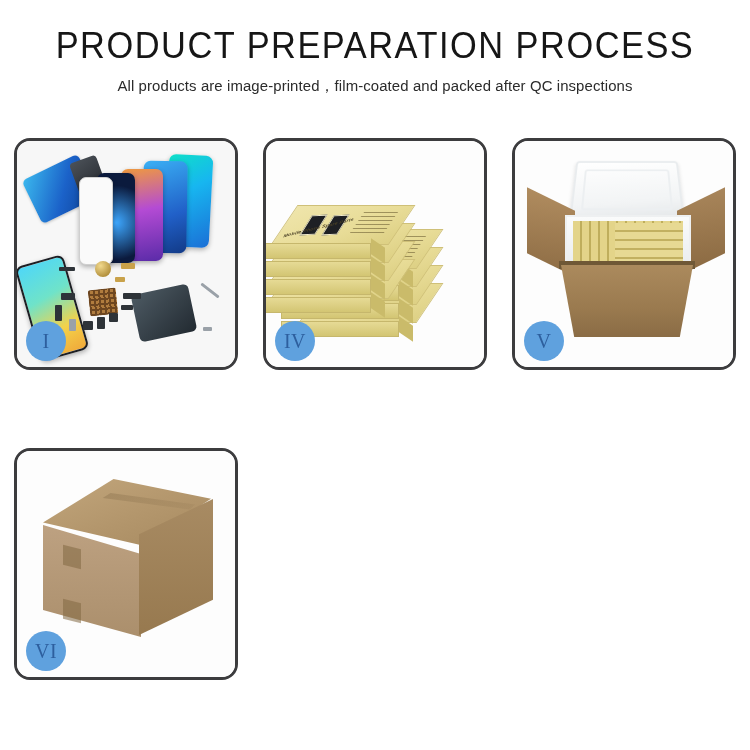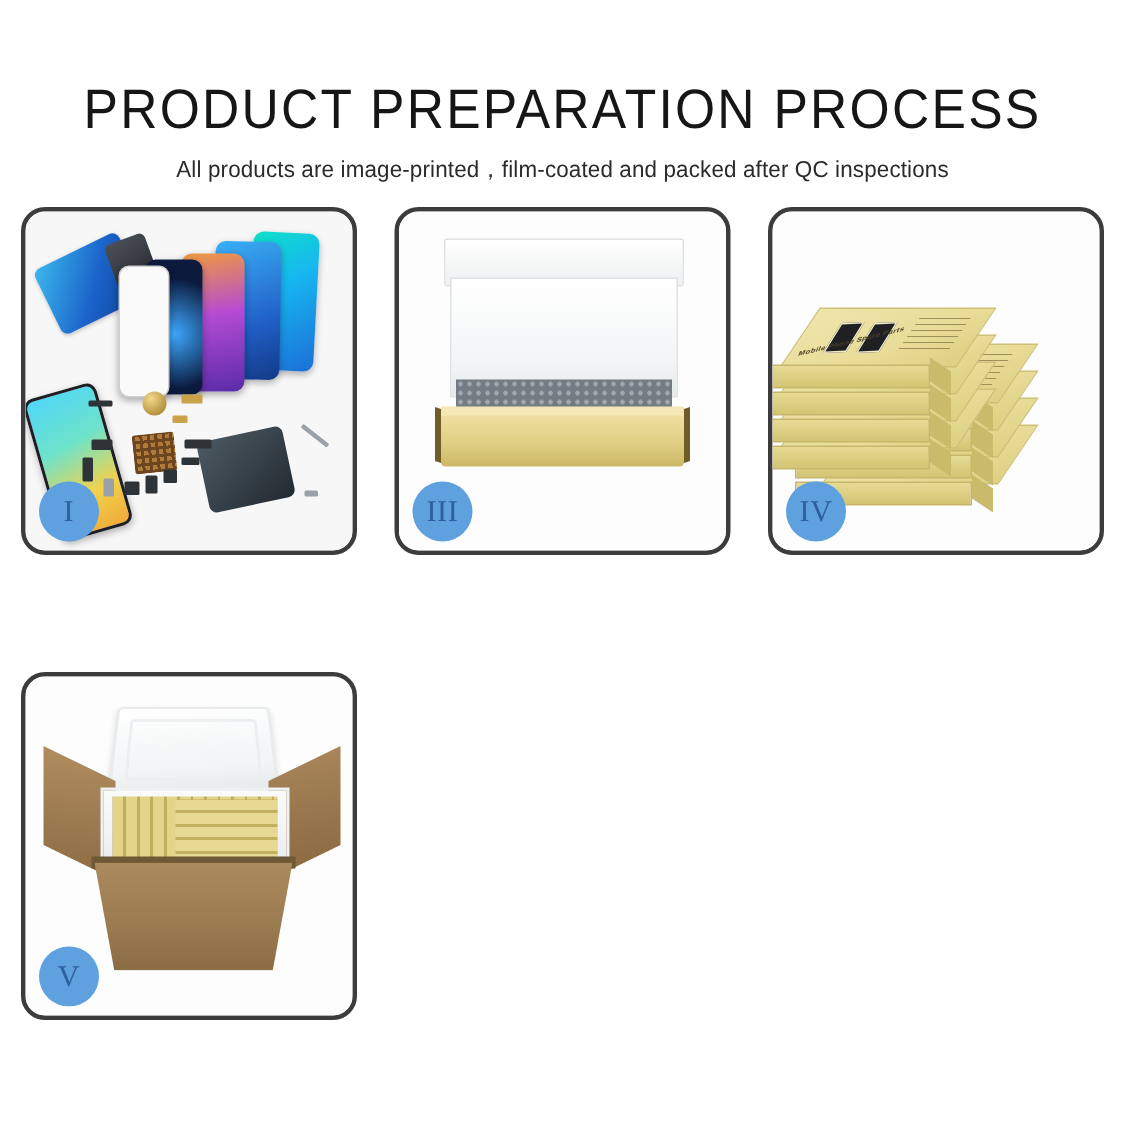--- a/index.html
+++ b/index.html
@@ -13,21 +13,21 @@
   }
 
   .page {
     position: relative;
     width: 750px;
     height: 750px;
     background: #ffffff;
   }
 
   
-  .header { padding-top: 52px; text-align: center; }
+  .header { padding-top: 25px; text-align: center; }
 
   .main-title {
     font-family: "Liberation Sans", sans-serif;
     font-size: 37px;
     font-weight: 400;
     letter-spacing: 1.6px;
     color: #161616;
     line-height: 42px;
     transform: scaleX(0.93);
   }
@@ -382,32 +382,20 @@
         <div class="bit" style="left:66px;top:180px;width:10px;height:9px;"></div>
         <div class="bit" style="left:80px;top:176px;width:8px;height:12px;"></div>
         <div class="bit" style="left:92px;top:172px;width:9px;height:9px;"></div>
         <div class="bit silv" style="left:182px;top:148px;width:22px;height:3px;transform:rotate(38deg);"></div>
         <div class="bit silv" style="left:186px;top:186px;width:9px;height:4px;"></div>
       </div>
       <div class="badge">I</div>
     </div>
 
 
-    <div class="cell">
-      <div class="cell-art p3">
-        <div class="lid-back"></div>
-        <div class="lid-main"></div>
-        <div class="foam"></div>
-        <div class="box-side-l"></div>
-        <div class="box-side-r"></div>
-        <div class="box-lip"></div>
-        <div class="box-front"></div>
-      </div>
-      <div class="badge">III</div>
-    </div>
 
     <div class="cell">
       <div class="cell-art p4">
 
         <div class="ybox" style="left:46px;top:142px;">
           <div class="top"></div>
           <div class="side"></div>
           <div class="front"></div>
         </div>
         <div class="ybox" style="left:46px;top:124px;">
@@ -466,15 +454,26 @@
         <div class="flap-r"></div>
         <div class="foam-tray"></div>
         <div class="ybars"></div>
         <div class="ybars2"></div>
         <div class="carton-rim"></div>
         <div class="carton-front"></div>
       </div>
       <div class="badge">V</div>
     </div>
 
+    <div class="cell">
+      <div class="cell-art p6">
+        <div class="c-top"></div>
+        <div class="c-left"></div>
+        <div class="c-right"></div>
+        <div class="seam"></div>
+        <div class="tape-a"></div>
+        <div class="tape-b"></div>
+      </div>
+      <div class="badge">VI</div>
+    </div>
 
   </div>
 </div>
 
 </body></html>

